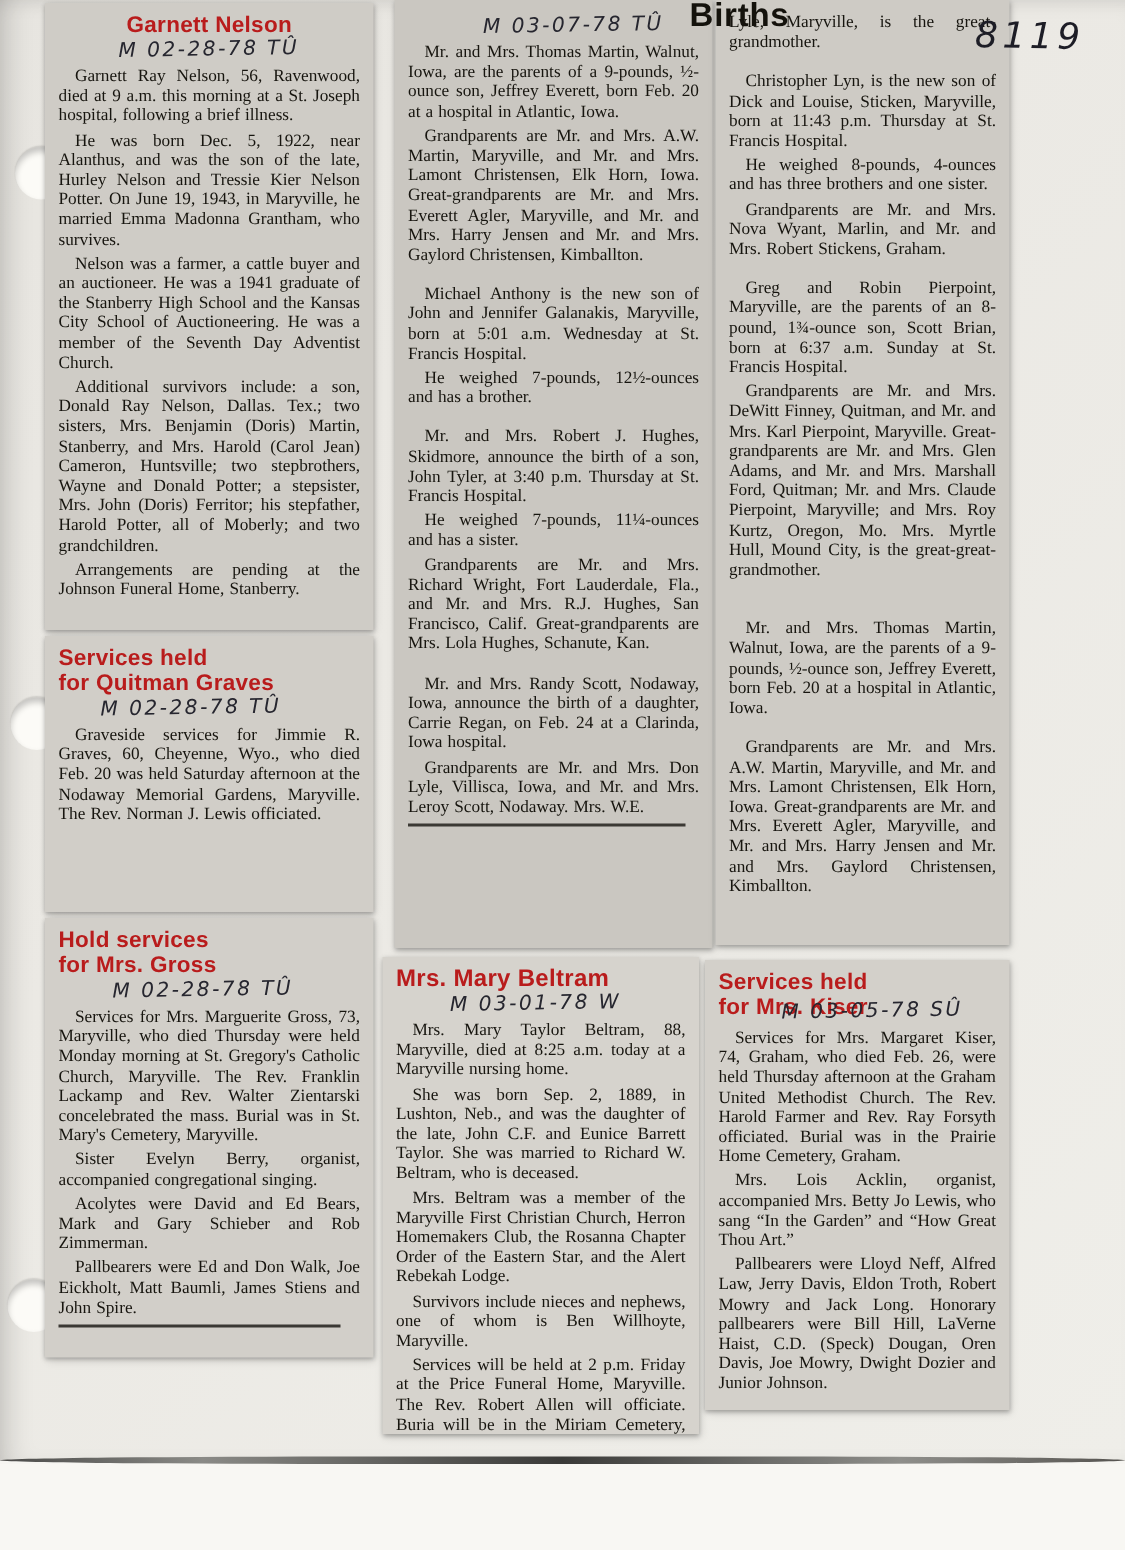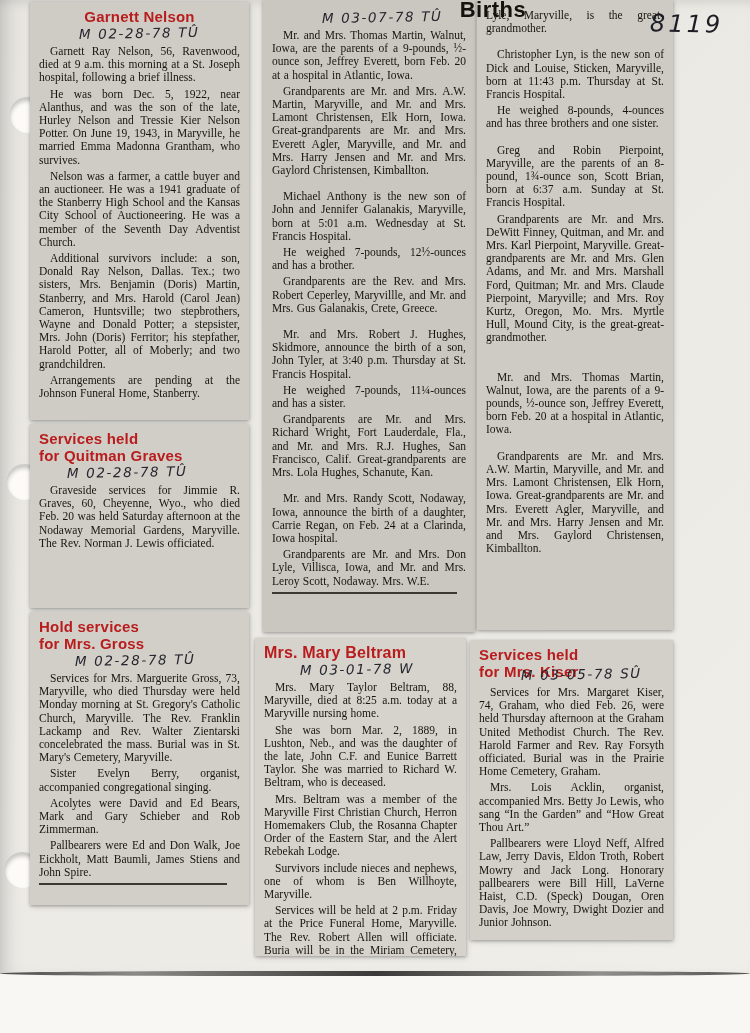--- a/index.html
+++ b/index.html
@@ -117,48 +117,48 @@
     <div class="cutline" style="width:188px;"></div>
   </article>
 
   <article class="clip" id="births-col1" style="left:263px; top:0; width:212px; height:632px; background:#cac7c1; padding-top:10px;">
     <div class="handwrite" style="margin-left:50px;">M 03-07-78 TÛ</div>
     <div class="np-list">
         <p class="np-p">Mr. and Mrs. Thomas Martin, Walnut, Iowa, are the parents of a 9-pounds, ½-ounce son, Jeffrey Everett, born Feb. 20 at a hospital in Atlantic, Iowa.</p>
         <p class="np-p">Grandparents are Mr. and Mrs. A.W. Martin, Maryville, and Mr. and Mrs. Lamont Christensen, Elk Horn, Iowa. Great-grandparents are Mr. and Mrs. Everett Agler, Maryville, and Mr. and Mrs. Harry Jensen and Mr. and Mrs. Gaylord Christensen, Kimballton.</p>
         <p class="np-p gap">Michael Anthony is the new son of John and Jennifer Galanakis, Maryville, born at 5:01 a.m. Wednesday at St. Francis Hospital.</p>
         <p class="np-p">He weighed 7-pounds, 12½-ounces and has a brother.</p>
-        <p class="np-p">Grandparents are the Rev. and Mrs. Robert Ceperley, Maryvillle, and Mr. and Mrs. Gus Galanakis, Crete, Greece.</p>
         <p class="np-p gap">Mr. and Mrs. Robert J. Hughes, Skidmore, announce the birth of a son, John Tyler, at 3:40 p.m. Thursday at St. Francis Hospital.</p>
         <p class="np-p">He weighed 7-pounds, 11¼-ounces and has a sister.</p>
         <p class="np-p">Grandparents are Mr. and Mrs. Richard Wright, Fort Lauderdale, Fla., and Mr. and Mrs. R.J. Hughes, San Francisco, Calif. Great-grandparents are Mrs. Lola Hughes, Schanute, Kan.</p>
         <p class="np-p gap">Mr. and Mrs. Randy Scott, Nodaway, Iowa, announce the birth of a daughter, Carrie Regan, on Feb. 24 at a Clarinda, Iowa hospital.</p>
         <p class="np-p">Grandparents are Mr. and Mrs. Don Lyle, Villisca, Iowa, and Mr. and Mrs. Leroy Scott, Nodaway. Mrs. W.E.</p>
       </div>
     <div class="cutline" style="width:185px;"></div>
   </article>
 
   <article class="clip" id="births-col2" style="left:477px; top:0; width:196px; height:630px; background:#cecbc5; ">
     <div class="np-list">
         <p class="np-p">Lyle, Maryville, is the great-grandmother.</p>
         <p class="np-p gap">Christopher Lyn, is the new son of Dick and Louise, Sticken, Maryville, born at 11:43 p.m. Thursday at St. Francis Hospital.</p>
         <p class="np-p">He weighed 8-pounds, 4-ounces and has three brothers and one sister.</p>
+        <p class="np-p">Grandparents are Mr. and Mrs. Nova Wyant, Marlin, and Mr. and Mrs. Robert Stickens, Graham.</p>
         <p class="np-p gap">Greg and Robin Pierpoint, Maryville, are the parents of an 8-pound, 1¾-ounce son, Scott Brian, born at 6:37 a.m. Sunday at St. Francis Hospital.</p>
         <p class="np-p">Grandparents are Mr. and Mrs. DeWitt Finney, Quitman, and Mr. and Mrs. Karl Pierpoint, Maryville. Great-grandparents are Mr. and Mrs. Glen Adams, and Mr. and Mrs. Marshall Ford, Quitman; Mr. and Mrs. Claude Pierpoint, Maryville; and Mrs. Roy Kurtz, Oregon, Mo. Mrs. Myrtle Hull, Mound City, is the great-great-grandmother.</p>
         <p class="np-p gap2">Mr. and Mrs. Thomas Martin, Walnut, Iowa, are the parents of a 9-pounds, ½-ounce son, Jeffrey Everett, born Feb. 20 at a hospital in Atlantic, Iowa.</p>
         <p class="np-p gap">Grandparents are Mr. and Mrs. A.W. Martin, Maryville, and Mr. and Mrs. Lamont Christensen, Elk Horn, Iowa. Great-grandparents are Mr. and Mrs. Everett Agler, Maryville, and Mr. and Mrs. Harry Jensen and Mr. and Mrs. Gaylord Christensen, Kimballton.</p>
       </div>
   </article>
 
   <article class="clip" style="left:255px; top:638px; width:211px; height:318px; background:#d6d3cd;">
     <h2 class="headline" style="font-size:16px;">Mrs. Mary Beltram</h2>
     <div class="handwrite" style="margin-left:36px;">M 03-01-78 W</div>
     <div class="np-list">
         <p class="np-p">Mrs. Mary Taylor Beltram, 88, Maryville, died at 8:25 a.m. today at a Maryville nursing home.</p>
-        <p class="np-p">She was born Mar. 2, 1889, in Lushton, Neb., and was the daughter of the late, John C.F. and Eunice Barrett Taylor. She was married to Richard W. Beltram, who is deceased.</p>
+        <p class="np-p">She was born Sep. 2, 1889, in Lushton, Neb., and was the daughter of the late, John C.F. and Eunice Barrett Taylor. She was married to Richard W. Beltram, who is deceased.</p>
         <p class="np-p">Mrs. Beltram was a member of the Maryville First Christian Church, Herron Homemakers Club, the Rosanna Chapter Order of the Eastern Star, and the Alert Rebekah Lodge.</p>
         <p class="np-p">Survivors include nieces and nephews, one of whom is Ben Willhoyte, Maryville.</p>
         <p class="np-p">Services will be held at 2 p.m. Friday at the Price Funeral Home, Maryville. The Rev. Robert Allen will officiate. Buria will be in the Miriam Cemetery, Maryville.</p>
       </div>
 
   </article>
 
   <article class="clip" style="left:470px; top:640px; width:203px; height:300px; background:#d3d0ca;">
     <h2 class="headline">
       <div>Services held</div>

